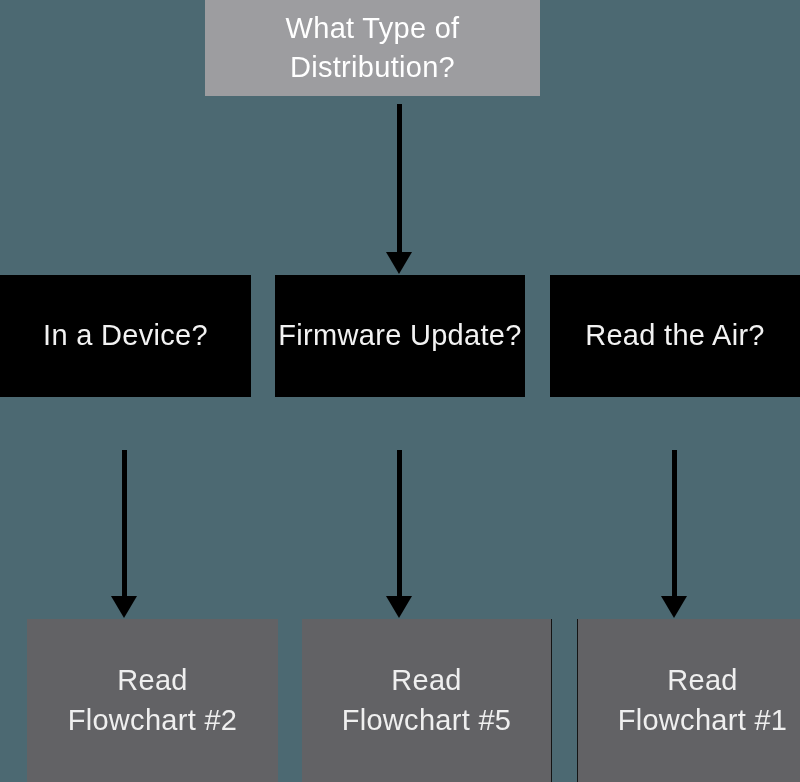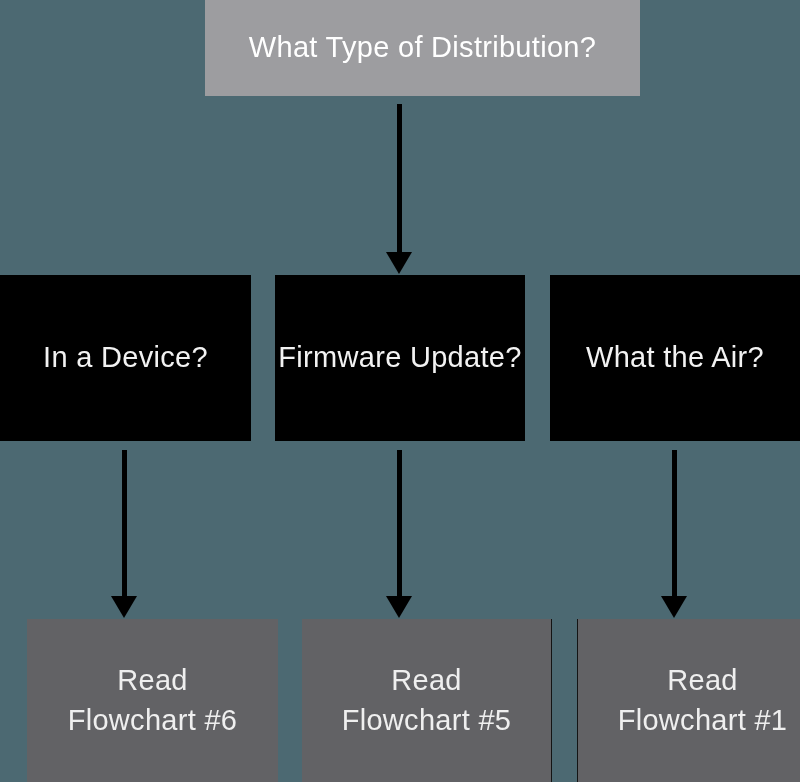--- a/index.html
+++ b/index.html
@@ -21,27 +21,27 @@
     justify-content: center;
     text-align: center;
     color: #F7F7F7;
     font-size: 29px;
     font-weight: 300;
     letter-spacing: 0.3px;
     line-height: 1.35;
     box-sizing: border-box;
   }
   .root-box {
-    left: 205px; top: 0; width: 435px; height: 96px;
+    left: 205px; top: 0; width: 335px; height: 96px;
     background: #9D9DA0;
     color: #FFFFFF;
     align-items: center;
   }
   .decision-box {
-    top: 275px; height: 166px;
+    top: 275px; height: 122px;
     background: #000000;
     color: #F2F2F2;
     text-align: right;
   }
   .decision-1 { left: 0;     width: 251px; }
   .decision-2 { left: 275px; width: 250px; }
   .decision-3 { left: 550px; width: 250px; }
   .result-box {
     top: 619px; height: 163px;
     background: #626265;
@@ -88,37 +88,37 @@
   <div class="head"></div>
 </div>
 
 <div class="box decision-box decision-1">
   <span>In a Device?</span>
 </div>
 <div class="box decision-box decision-2">
   <span>Firmware Update?</span>
 </div>
 <div class="box decision-box decision-3">
-  <span>What the Air?</span>
+  <span>Read the Air?</span>
 </div>
 
 <div class="arrow arrow-left">
   <div class="shaft"></div>
   <div class="head"></div>
 </div>
 <div class="arrow arrow-mid">
   <div class="shaft"></div>
   <div class="head"></div>
 </div>
 <div class="arrow arrow-right">
   <div class="shaft"></div>
   <div class="head"></div>
 </div>
 
 <div class="box result-box result-1">
-  <span><span>Read</span><br><span>Flowchart #6</span></span>
+  <span><span>Read</span><br><span>Flowchart #2</span></span>
 </div>
 <div class="box result-box result-2">
   <span><span>Read</span><br><span>Flowchart #5</span></span>
 </div>
 <div class="box result-box result-3">
   <span><span>Read</span><br><span>Flowchart #1</span></span>
 </div>
 
 </body></html>

